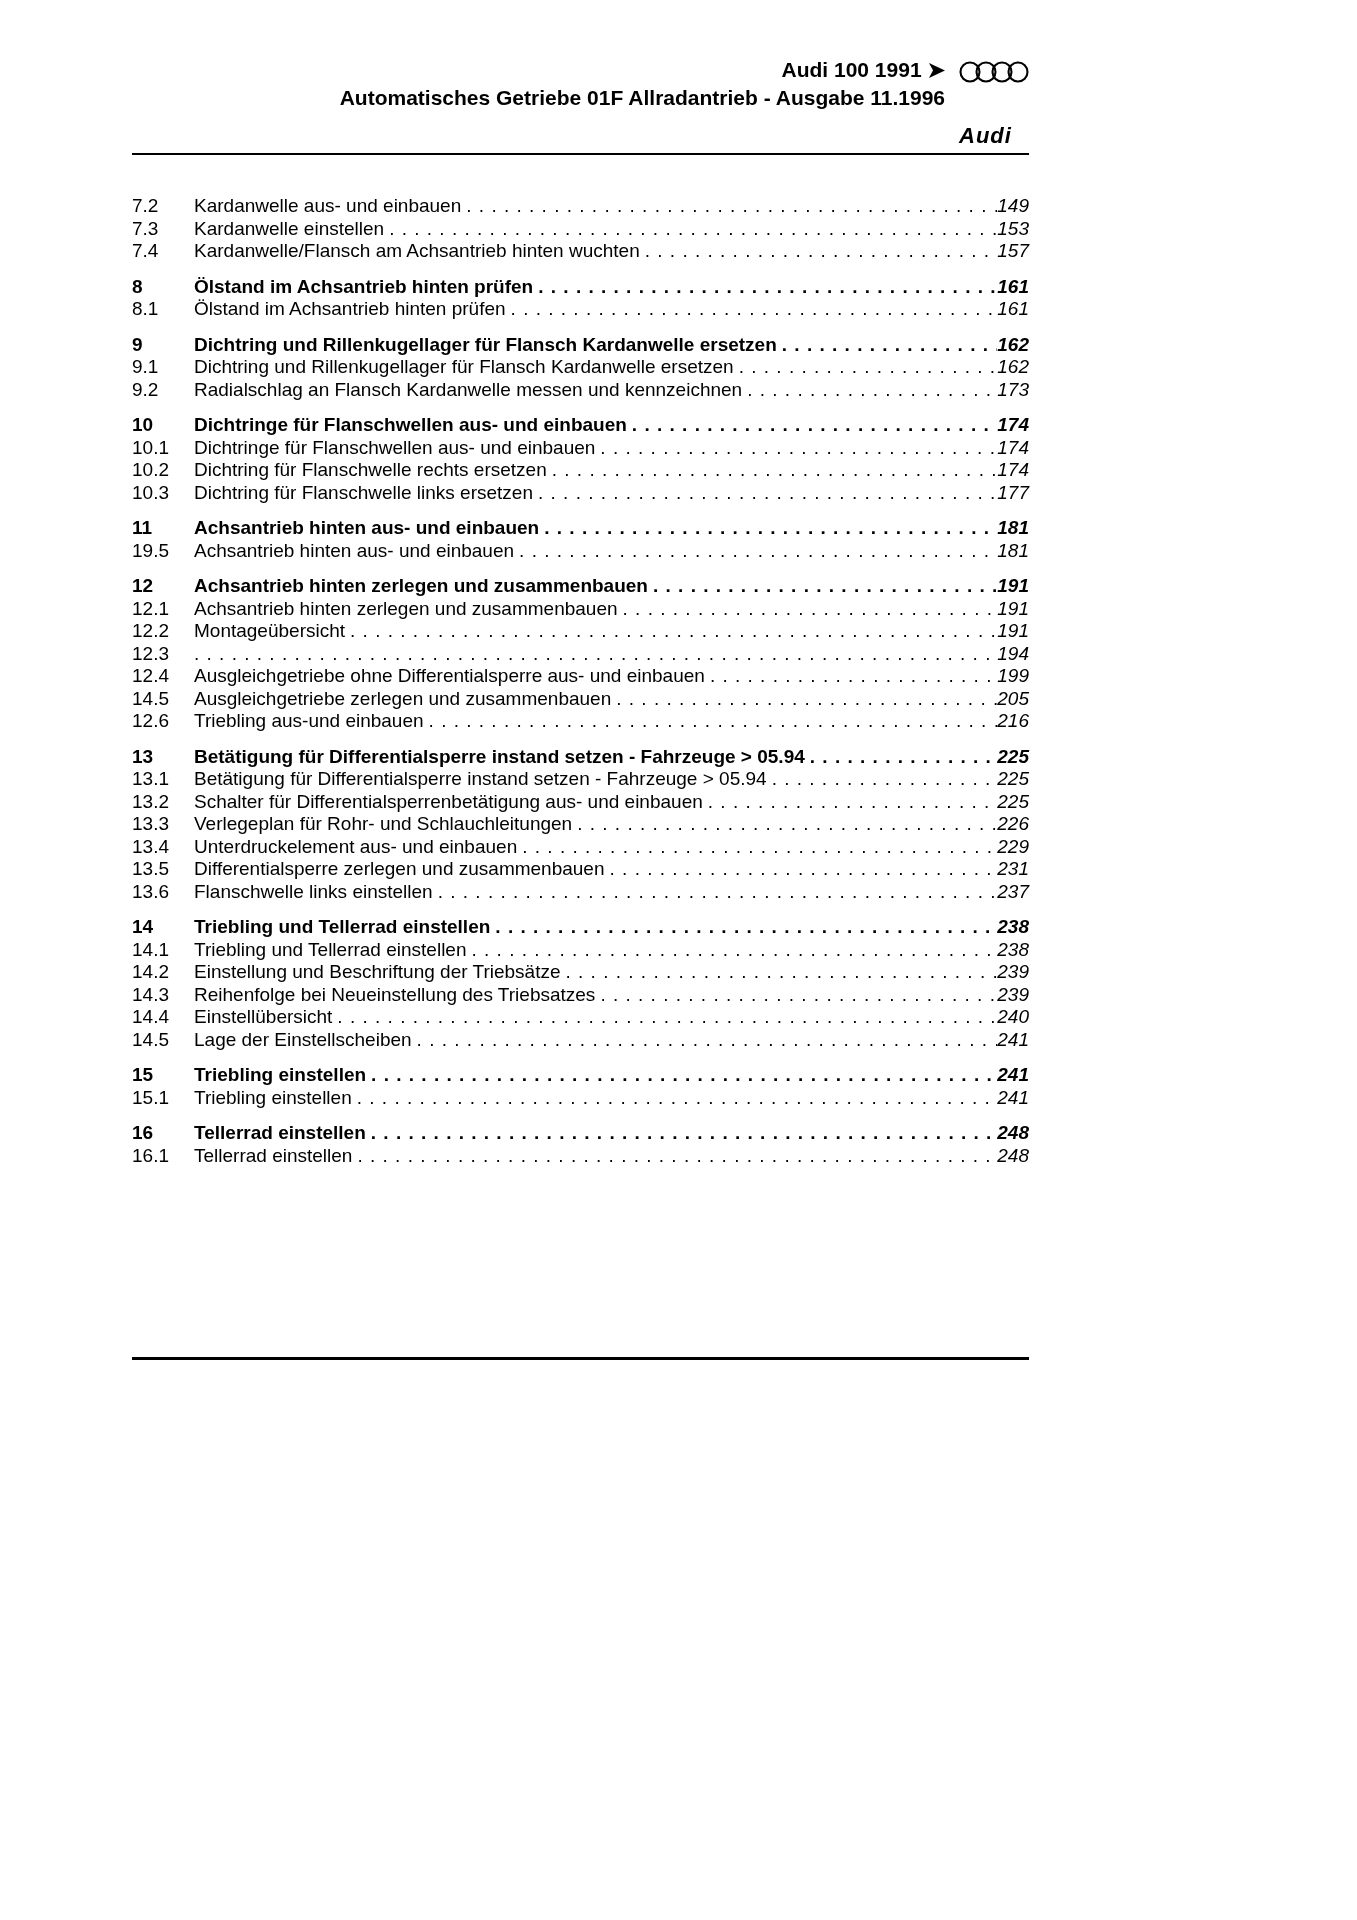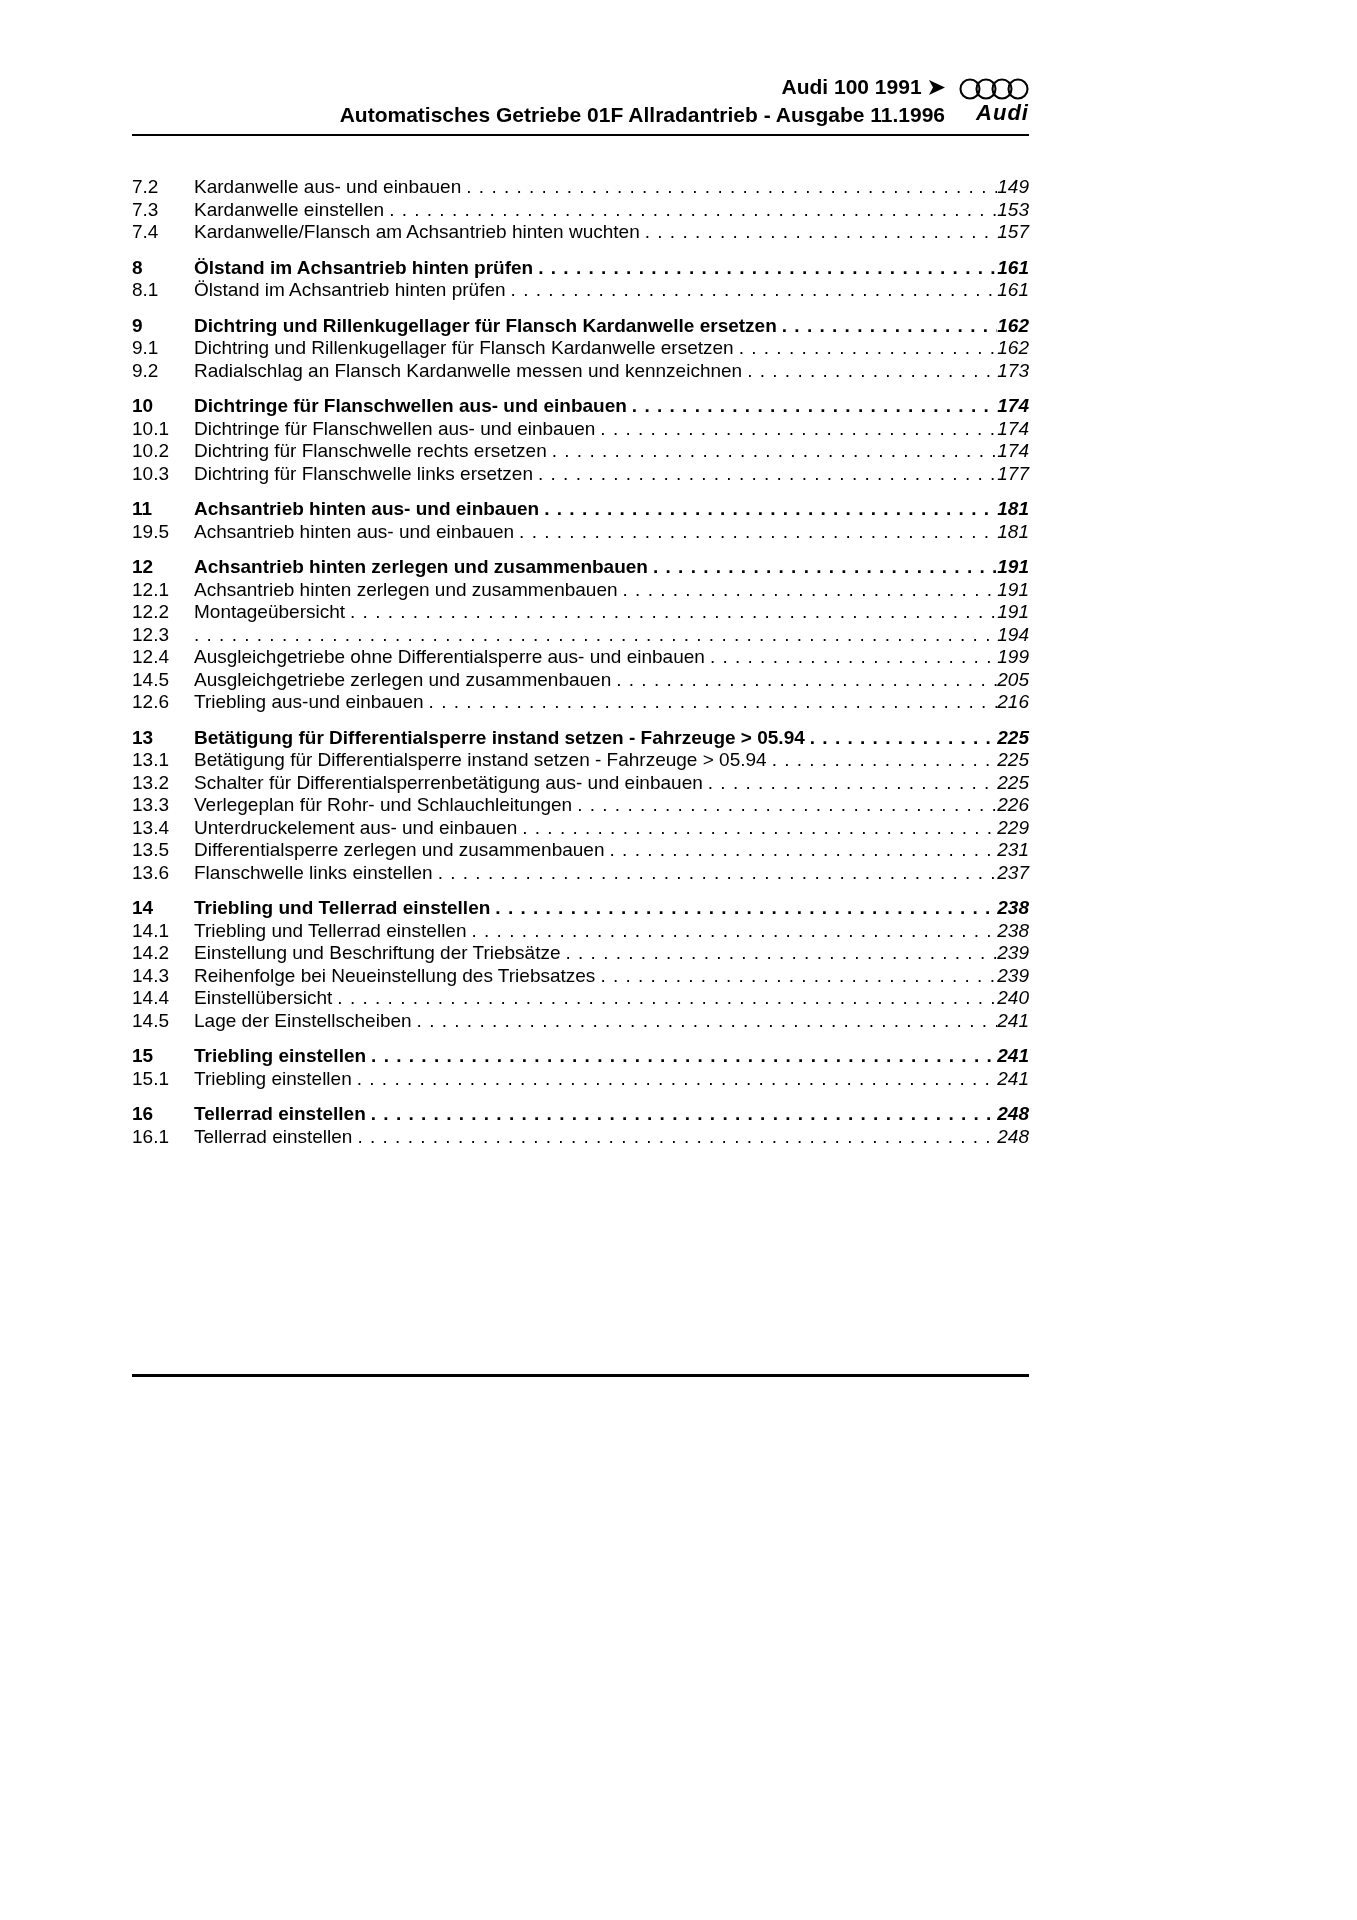--- a/index.html
+++ b/index.html
@@ -1,24 +1,24 @@
 <!DOCTYPE html>
 <html><head>
 <meta charset="utf-8">
 <style>
   * { margin: 0; padding: 0; box-sizing: border-box; }
   html, body { background: #ffffff; }
   body { font-family: "Liberation Sans", sans-serif; color: #000; }
-  .page { width: 1357px; height: 1412px; background: #fff; margin: 17px auto; display: flex; flex-direction: column; overflow: hidden; }
+  .page { width: 1357px; height: 1412px; background: #fff; margin: 0 auto; display: flex; flex-direction: column; overflow: hidden; }
   .content { width: 897px; margin-left: 132px; display: flex; flex-direction: column; flex: 1; }
 
   
   .header { padding-top: 56px; display: flex; justify-content: flex-end; align-items: flex-start; gap: 14px; }
   .header-text { text-align: right; font-weight: bold; font-size: 21px; line-height: 28px; }
-  .logo { display: flex; flex-direction: column; align-items: flex-end; padding-top: 4px; }
+  .logo { display: flex; flex-direction: column; align-items: flex-start; padding-top: 4px; gap: 40px; }
   .rings svg { display: block; }
   .audi-word { font-style: italic; font-weight: bold; font-size: 22px; line-height: 24px; letter-spacing: 1px; }
   .header-rule { border-bottom: 2px solid #000; margin-top: 5px; }
 
   
   .toc { margin-top: 40px; }
   .toc-row { display: flex; align-items: flex-end; font-size: 19px; line-height: 22.5px; }
   .toc-row.bold { font-weight: bold; margin-top: 13px; }
   .toc-num { flex: 0 0 62px; }
   .toc-title { flex: 0 0 auto; padding-right: 5px; white-space: nowrap; }

